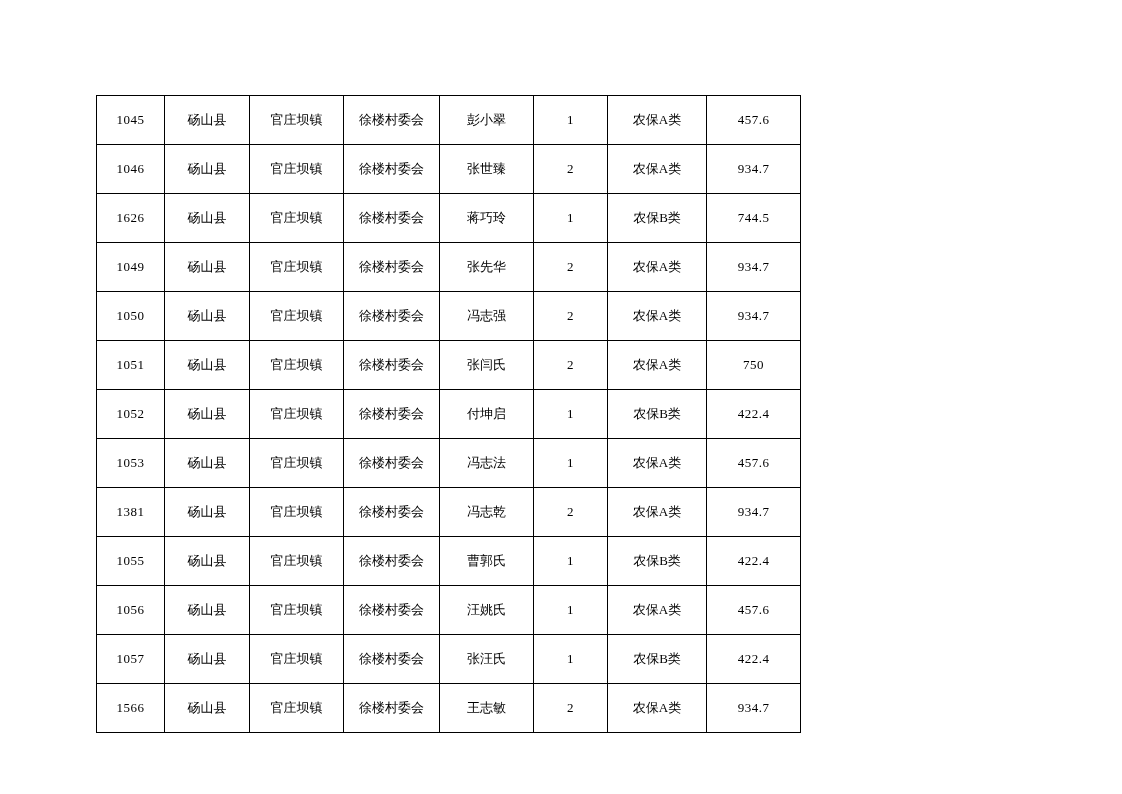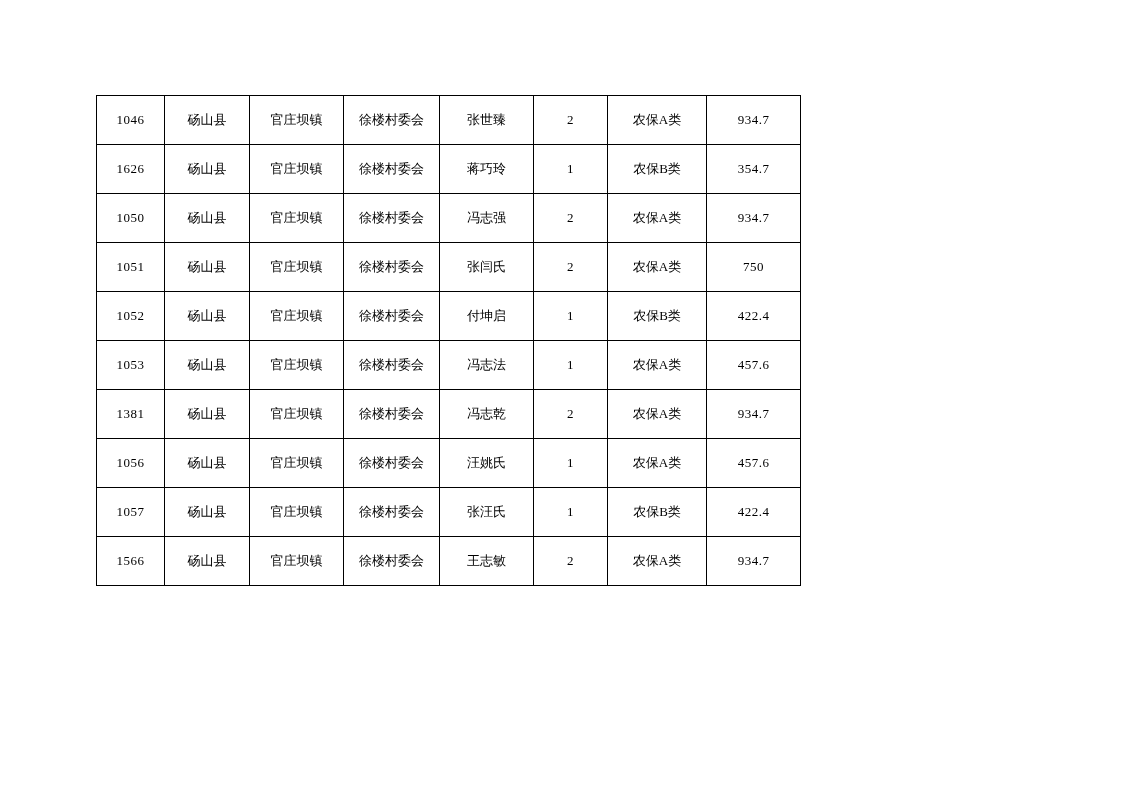--- a/index.html
+++ b/index.html
@@ -68,38 +68,58 @@
         <col class="c-county">
         <col class="c-town">
         <col class="c-village">
         <col class="c-name">
         <col class="c-count">
         <col class="c-type">
         <col class="c-amount">
       </colgroup>
       <tbody>
           <tr>
+            <td class="cell-num">1045</td>
+            <td>砀山县</td>
+            <td>官庄坝镇</td>
+            <td>徐楼村委会</td>
+            <td>彭小翠</td>
+            <td class="cell-num">1</td>
+            <td>农保A类</td>
+            <td class="cell-num">457.6</td>
+          </tr>
+          <tr>
             <td class="cell-num">1046</td>
             <td>砀山县</td>
             <td>官庄坝镇</td>
             <td>徐楼村委会</td>
             <td>张世臻</td>
             <td class="cell-num">2</td>
             <td>农保A类</td>
             <td class="cell-num">934.7</td>
           </tr>
           <tr>
             <td class="cell-num">1626</td>
             <td>砀山县</td>
             <td>官庄坝镇</td>
             <td>徐楼村委会</td>
             <td>蒋巧玲</td>
             <td class="cell-num">1</td>
             <td>农保B类</td>
-            <td class="cell-num">354.7</td>
+            <td class="cell-num">744.5</td>
+          </tr>
+          <tr>
+            <td class="cell-num">1049</td>
+            <td>砀山县</td>
+            <td>官庄坝镇</td>
+            <td>徐楼村委会</td>
+            <td>张先华</td>
+            <td class="cell-num">2</td>
+            <td>农保A类</td>
+            <td class="cell-num">934.7</td>
           </tr>
           <tr>
             <td class="cell-num">1050</td>
             <td>砀山县</td>
             <td>官庄坝镇</td>
             <td>徐楼村委会</td>
             <td>冯志强</td>
             <td class="cell-num">2</td>
             <td>农保A类</td>
             <td class="cell-num">934.7</td>
@@ -136,20 +156,30 @@
           </tr>
           <tr>
             <td class="cell-num">1381</td>
             <td>砀山县</td>
             <td>官庄坝镇</td>
             <td>徐楼村委会</td>
             <td>冯志乾</td>
             <td class="cell-num">2</td>
             <td>农保A类</td>
             <td class="cell-num">934.7</td>
+          </tr>
+          <tr>
+            <td class="cell-num">1055</td>
+            <td>砀山县</td>
+            <td>官庄坝镇</td>
+            <td>徐楼村委会</td>
+            <td>曹郭氏</td>
+            <td class="cell-num">1</td>
+            <td>农保B类</td>
+            <td class="cell-num">422.4</td>
           </tr>
           <tr>
             <td class="cell-num">1056</td>
             <td>砀山县</td>
             <td>官庄坝镇</td>
             <td>徐楼村委会</td>
             <td>汪姚氏</td>
             <td class="cell-num">1</td>
             <td>农保A类</td>
             <td class="cell-num">457.6</td>

